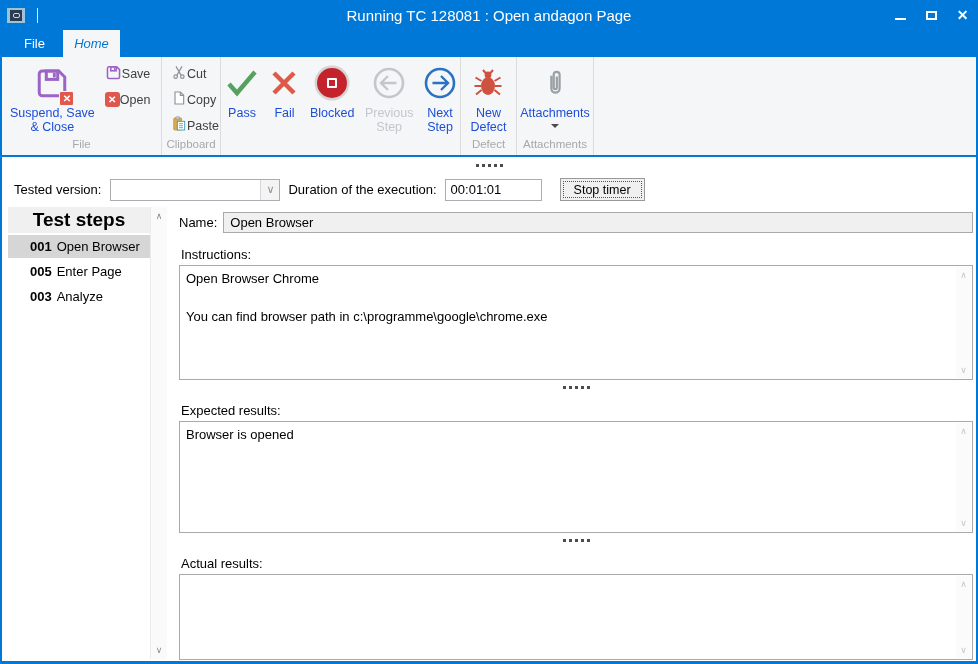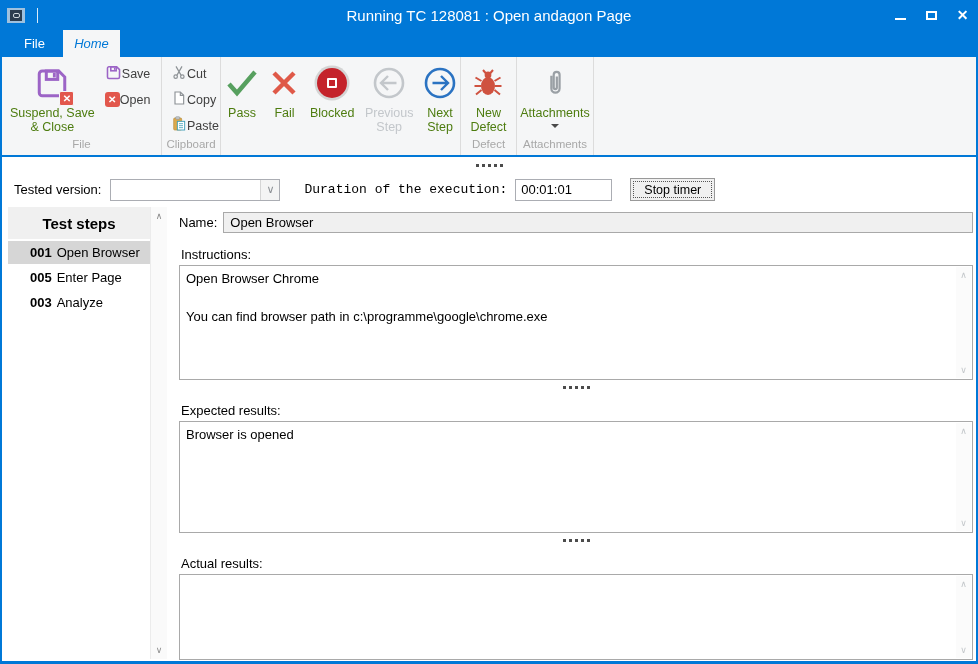--- a/index.html
+++ b/index.html
@@ -26,21 +26,21 @@
   .tabrow{ height:27px; background:#0078d7; display:flex; align-items:stretch; padding-left:6px; margin:0 -2px; }
   .tab{ width:57px; display:flex; align-items:center; justify-content:center; font-size:13px; color:#fff; cursor:pointer; }
   .tab.active{ background:#f5f6f7; color:#0078d7;font-style:italic; }
   
   .ribbon{ height:100px; background:#f5f6f7; border-bottom:2px solid #0078d7; display:flex; align-items:stretch; margin:0 -2px; padding-left:2px; }
   .rgroup{ position:relative; display:flex; flex-direction:column; border-right:1px solid #dcdcdc; }
   .rgroup .gbody{ flex:1; display:flex; }
   .rgroup .glabel{ height:17px; text-align:center; font-size:11.5px; color:#a8a8a8; }
   .bigbtn{ display:flex; flex-direction:column; align-items:center; padding-top:5px; cursor:pointer; }
   .bigbtn .bicon{ height:42px; display:flex; align-items:center; justify-content:center; }
-  .bigbtn .blabel{ font-size:12.5px; color:#4d7c0f; text-align:center; line-height:14px; white-space:pre-line; margin-top:2px; }
+  .bigbtn .blabel{ font-size:12.5px; color:#1d4ed8; text-align:center; line-height:14px; white-space:pre-line; margin-top:2px; }
   .bigbtn.disabled .blabel{ color:#c3c7cb; }
   .smallcol{ display:flex; flex-direction:column; padding-top:8px; gap:9px; }
   .sbtn{ display:flex; align-items:center; font-size:12.5px; color:#404040; cursor:pointer; height:17px; }
   .g-file{ width:160px; } .g-file .gbody{ padding-left:8px; gap:10px; }
   .g-clip{ width:59px; } .g-clip .gbody{ padding-left:9px; }
   .g-step{ width:240px; } .g-step .gbody{ justify-content:space-between; padding:0 4px;gap:8px; }
   .g-defect{ width:56px; } .g-defect .gbody{ justify-content:center; }
   .g-attach{ width:77px; } .g-attach .gbody{ justify-content:center; }
   .closeicon{ width:15px; height:15px; background:#e2574c; border-radius:3px; color:#fff; font-size:10px; font-weight:bold; display:flex; align-items:center; justify-content:center; }
   .floppy-badge{ position:relative; }
@@ -53,26 +53,26 @@
   .dots{ display:flex; gap:3px; justify-content:center; }
   .dots i{ width:3px; height:3px; background:#4c4c4c; display:block; }
   .toolband .dots{ position:absolute; top:7px; left:0; right:0; }
   .toolrow{ position:absolute; top:21px; left:0; right:0; display:flex; align-items:center; font-size:13px; color:#000; }
   .toolrow .lbl{ margin-left:12px; }
   .combo{ width:170px; height:22px; border:1px solid #abadb3; background:#fff; margin-left:9px; display:flex; }
   .combo .cval{ flex:1; }
   .combo .cbtn{ width:19px; border-left:1px solid #d5d5d5; background:#f4f4f4; color:#8b8f94; font-size:11px; display:flex; align-items:center; justify-content:center; }
   .durbox{ width:97px; height:22px; border:1px solid #abadb3; background:#fff; margin-left:8px; font-size:13px; font-family:"Liberation Sans",sans-serif; padding-left:5px; }
   .stopbtn{ width:85px; height:23px; margin-left:18px; background:#f0f0f0; border:1px solid #999; outline:1px dotted #555; outline-offset:-4px; font-size:12.5px; font-family:"Liberation Sans",sans-serif; cursor:pointer; }
-  .toolrow .dur-lbl{ margin-left:24px;font-family:Liberation Mono, monospace; }
+  .toolrow .dur-lbl{ margin-left:8px; }
   
   .main{ display:flex; height:457px; }
   .steps-panel{ width:160px; margin-left:6px; margin-top:2px; display:flex; }
   .steps-list{ width:142px; }
-  .steps-header{ height:32px; background:#f0f0f0; font-size:15px; font-weight:bold; display:flex; align-items:center; justify-content:center; }
+  .steps-header{ height:26px; background:#f0f0f0; font-size:19px; font-weight:bold; display:flex; align-items:center; justify-content:center; }
   .step-item{ height:23px; margin-top:2px; display:flex; align-items:center; padding-left:22px; font-size:13px; cursor:pointer; }
   .step-item.selected{ background:#d6d6d6; }
   .step-item .num{ font-weight:bold; margin-right:5px; }
   .panel-scroll{ width:17px; background:#fafafa; border-left:1px solid #ececec; display:flex; flex-direction:column; justify-content:space-between; align-items:center; height:452px; }
   .panel-scroll .arr{ font-size:9px; color:#8a8a8a; padding:4px 0; cursor:pointer; }
   
   .detail{ flex:1; margin-left:11px; margin-right:3px; display:flex; flex-direction:column; }
   .namerow{ display:flex; align-items:center; margin-top:7px; }
   .namerow .nlbl{ font-size:13px; margin-right:6px; }
   .nameinput{ flex:1; height:21px; background:#f0f0f0; border:1px solid #a9a9a9; font-size:13px; font-family:"Liberation Sans",sans-serif; padding-left:6px; }

